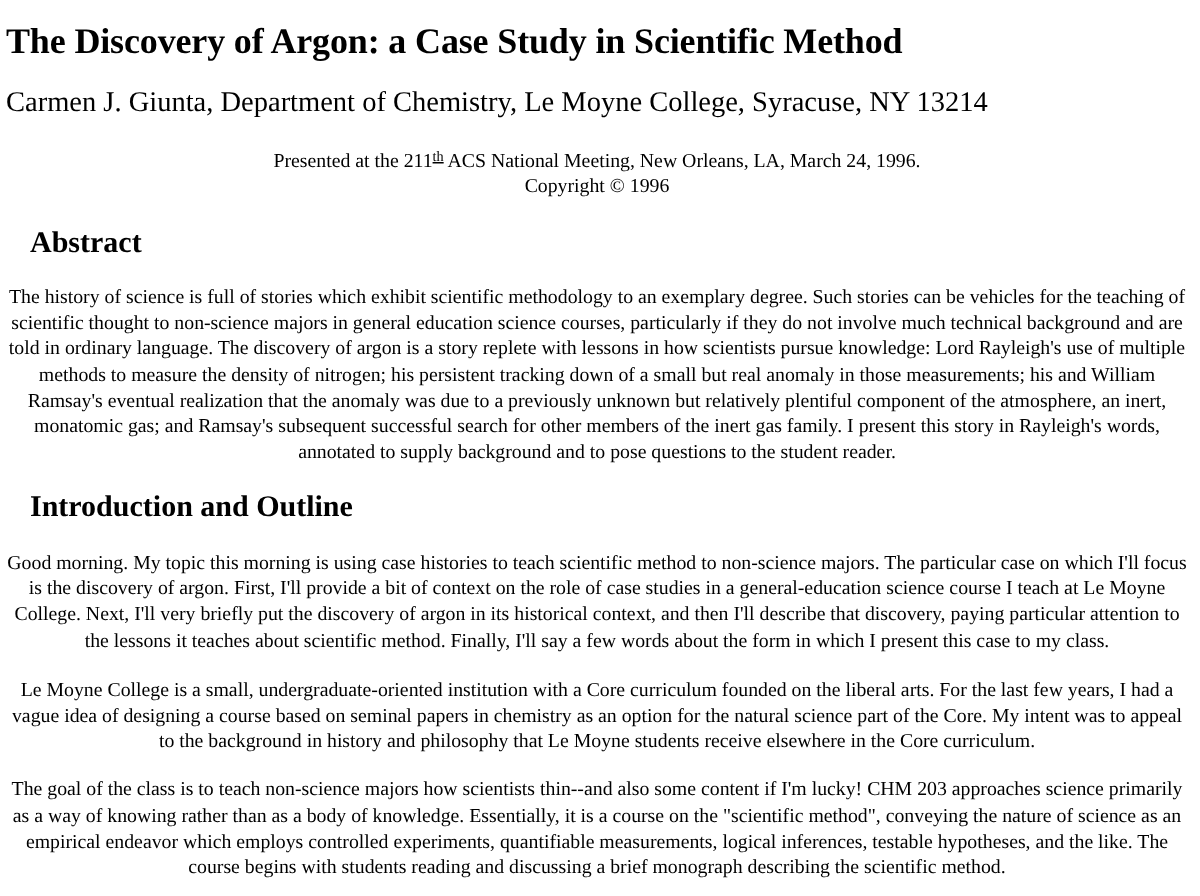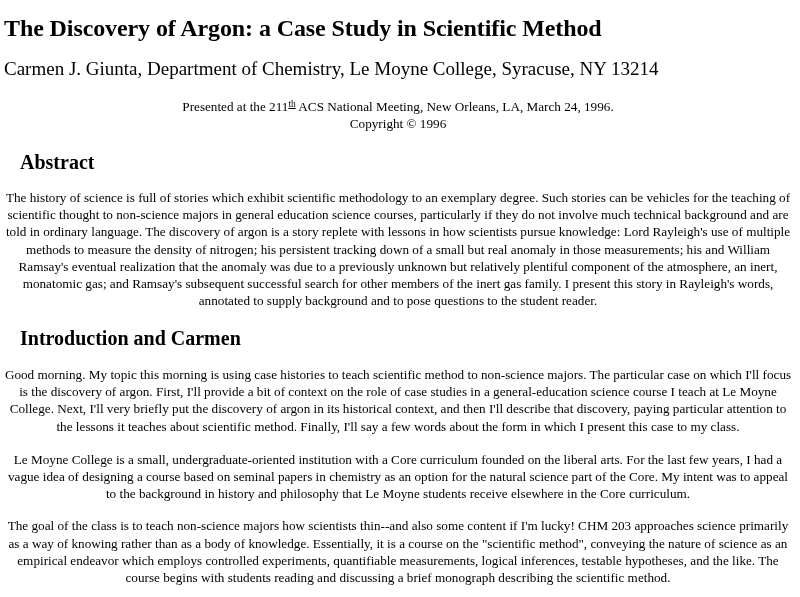--- a/index.html
+++ b/index.html
@@ -74,21 +74,21 @@
 
   <h1 class="doc-title">The Discovery of Argon: a Case Study in Scientific Method</h1>
 
   <p class="byline">Carmen J. Giunta, Department of Chemistry, Le Moyne College, Syracuse, NY 13214</p>
 
   <p class="presented"><span>Presented at the 211</span><sup class="ordinal">th</sup><span> ACS National Meeting, New Orleans, LA, March 24, 1996.</span><br><span>Copyright © 1996</span></p>
 
   <h2 class="section">Abstract</h2>
   <p class="body-text after-head">The history of science is full of stories which exhibit scientific methodology to an exemplary degree. Such stories can be vehicles for the teaching of scientific thought to non-science majors in general education science courses, particularly if they do not involve much technical background and are told in ordinary language. The discovery of argon is a story replete with lessons in how scientists pursue knowledge: Lord Rayleigh's use of multiple methods to measure the density of nitrogen; his persistent tracking down of a small but real anomaly in those measurements; his and William Ramsay's eventual realization that the anomaly was due to a previously unknown but relatively plentiful component of the atmosphere, an inert, monatomic gas; and Ramsay's subsequent successful search for other members of the inert gas family. I present this story in Rayleigh's words, annotated to supply background and to pose questions to the student reader.</p>
 
-  <h2 class="section">Introduction and Carmen</h2>
+  <h2 class="section">Introduction and Outline</h2>
   <p class="body-text after-head">Good morning. My topic this morning is using case histories to teach scientific method to non-science majors. The particular case on which I'll focus is the discovery of argon. First, I'll provide a bit of context on the role of case studies in a general-education science course I teach at Le Moyne College. Next, I'll very briefly put the discovery of argon in its historical context, and then I'll describe that discovery, paying particular attention to the lessons it teaches about scientific method. Finally, I'll say a few words about the form in which I present this case to my class.</p>
 
 
   <p class="body-text after-head">Le Moyne College is a small, undergraduate-oriented institution with a Core curriculum founded on the liberal arts. For the last few years, I had a vague idea of designing a course based on seminal papers in chemistry as an option for the natural science part of the Core. My intent was to appeal to the background in history and philosophy that Le Moyne students receive elsewhere in the Core curriculum.</p>
 
   <p class="body-text"><span>The goal of the class is to teach non-science majors how scientists thin--and also some content if I'm lucky! CHM 203 approaches science primarily as a way of knowing rather than as a body of knowledge. Essentially, it is a course on the "scientific method", conveying the nature of science as an empirical endeavor which employs controlled experiments, quantifiable measurements, logical inferences, testable hypotheses, and the like. The course begins with students reading and discussing a brief monograph describing the scientific method.</span></p>
 
 </div>
 
 </body></html>

